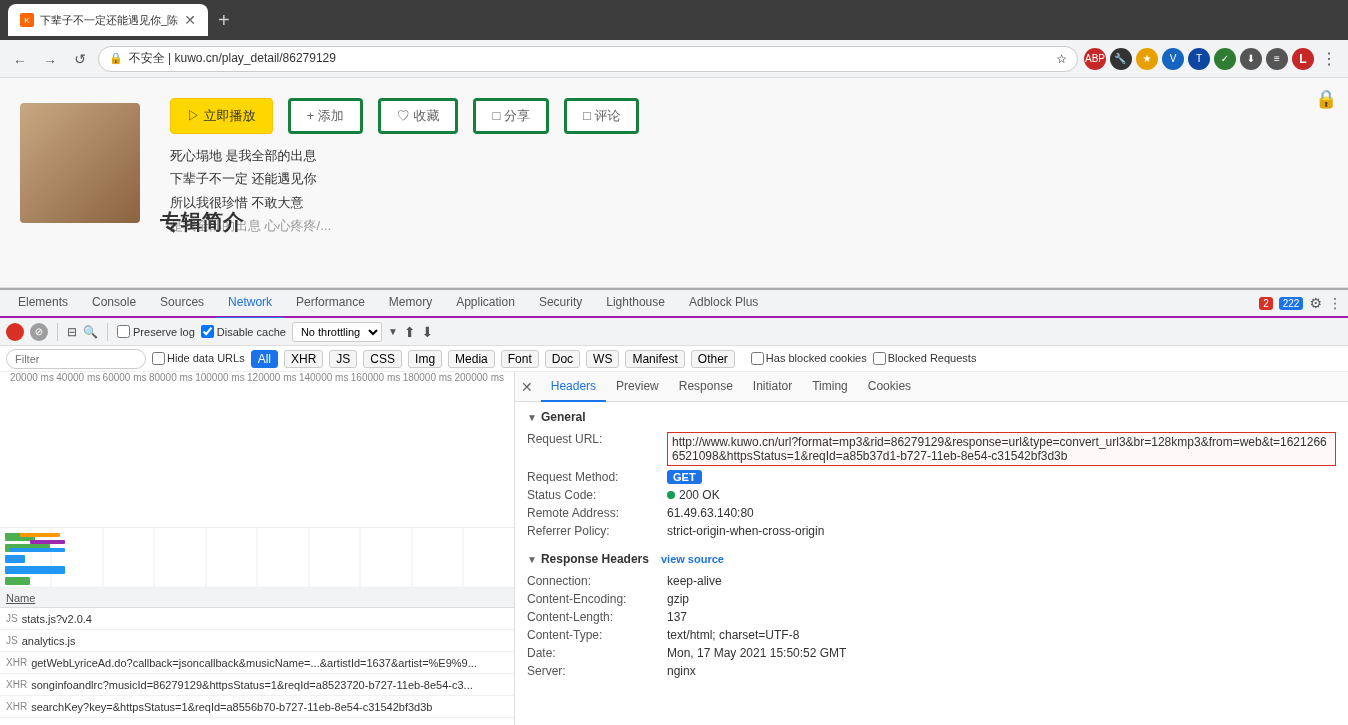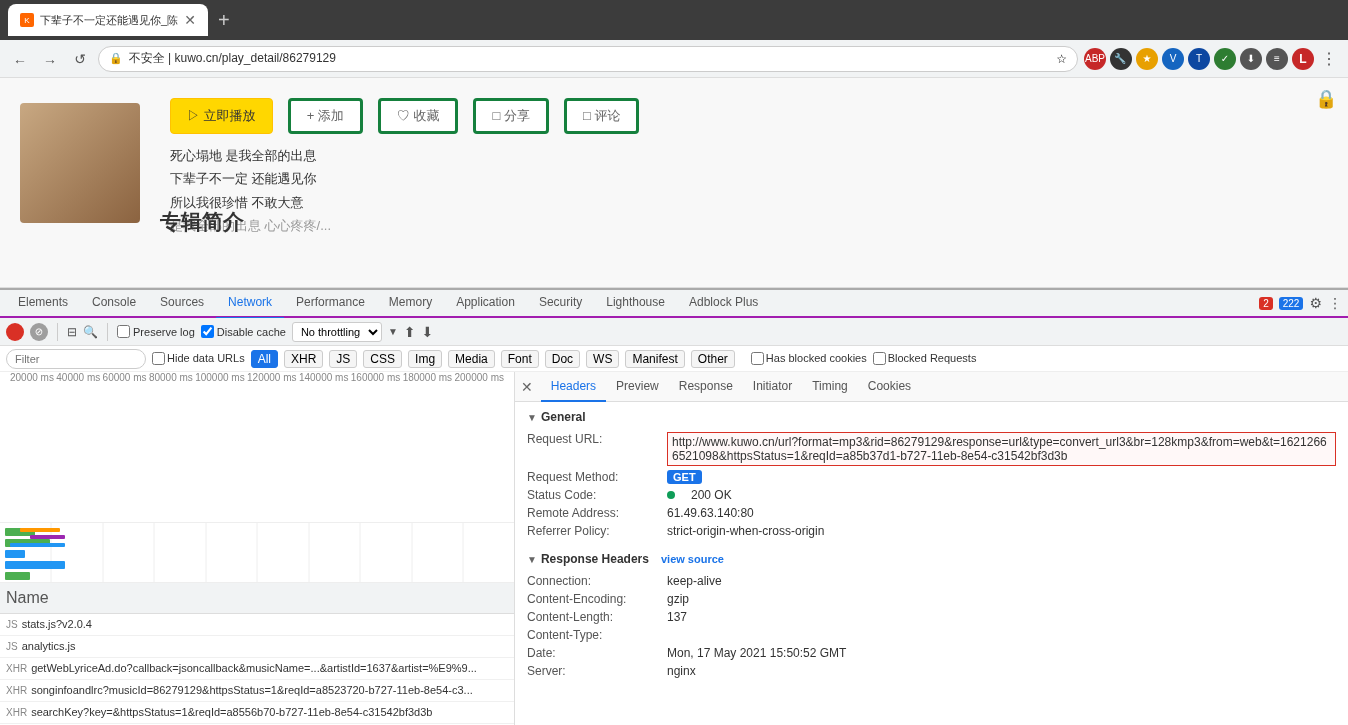--- a/index.html
+++ b/index.html
@@ -56,21 +56,21 @@
     .filter-checkbox { display: flex; align-items: flex-start; gap: 2px; font-size: 11px; color: #333; }
 
     .devtools-main { display: flex; flex: 1; overflow: hidden; }
 
     
     .network-list { width: 515px; border-right: 1px solid #ddd; display: flex; flex-direction: column; overflow: hidden; }
     .network-timeline-header { flex: 1; display: flex; justify-content: space-between; padding: 0 10px; font-size: 10px; color: #888; height: 24px; background: #fff; border-bottom: 1px solid #eee; }
 
     .waterfall-container { height: 60px; background: #fff; border-bottom: 1px solid #eee; position: relative; overflow: hidden; }
 
-    .network-list-header { display: flex; height: 31px; background: #f1f3f4; border-bottom: 1px solid #ddd; font-size: 16px; color: #555; align-items: center; padding: 0 6px; }
+    .network-list-header { display: flex; height: 20px; background: #f1f3f4; border-bottom: 1px solid #ddd; font-size: 11px; color: #555; align-items: center; padding: 0 6px; text-decoration: underline; }
 
     .network-rows { overflow-y: auto; flex: 1; }
     .network-row { display: flex; align-items: center; padding: 0 6px; height: 22px; border-bottom: 1px solid #f0f0f0; cursor: pointer; font-size: 11px; color: #333; }
     .row-name { flex: 1; overflow: hidden; text-overflow: ellipsis; white-space: nowrap; }
 
     
     .detail-panel { flex: 1; display: flex; flex-direction: column; overflow: hidden; }
     .detail-tabs { display: flex; align-items: center; border-bottom: 1px solid #ddd; height: 30px; padding: 0 6px; background: #f9f9f9; }
     .detail-tab { padding: 0 10px; height: 30px; display: flex; align-items: center; font-size: 12px; color: #555; cursor: pointer; border-bottom: 2px solid transparent; }
     .detail-tab.active { color: #1a73e8; border-bottom: 2px solid #1a73e8; }
@@ -78,21 +78,21 @@
     .detail-content { flex: 1; overflow-y: auto; padding: 8px 12px; }
     .detail-section { margin-bottom: 12px; }
     .detail-section-header { font-size: 12px; font-weight: 600; color: #333; margin-bottom: 6px; display: flex; align-items: center; gap: 4px; cursor: pointer; }
     .detail-section-header::before { content: '▼'; font-size: 10px; color: #666; }
 
     .detail-row { display: flex; padding: 2px 0; font-size: 12px; }
     .detail-label { color: #555; min-width: 140px; font-weight: 500; }
     .detail-value { color: #333; flex: 1; word-break: break-all; }
     .detail-value-url { color: #333; flex: 1; word-break: break-all; border: 1px solid #d93025; padding: 2px 4px; background: #fff8f8; }
     .detail-value-method { color: #fff; background: #1a73e8; padding: 1px 6px; border-radius: 3px; font-size: 11px; font-weight: bold; }
-    .detail-value-status { display: flex; align-items: center; gap: 16px; }
+    .detail-value-status { display: flex; align-items: center; gap: 4px; }
     .status-dot { width: 8px; height: 8px; border-radius: 50%; background: #0f9d58; }
 
     .view-source { color: #1a73e8; cursor: pointer; font-size: 11px; margin-left: 8px; }
 
     
     ::-webkit-scrollbar { width: 6px; height: 6px; }
     ::-webkit-scrollbar-track { background: #f1f1f1; }
     ::-webkit-scrollbar-thumb { background: #ccc; border-radius: 3px; }
   </style>
 </head>
@@ -358,20 +358,21 @@
           <div class="detail-row">
             <span class="detail-label">Content-Encoding:</span>
             <span class="detail-value">gzip</span>
           </div>
           <div class="detail-row">
             <span class="detail-label">Content-Length:</span>
             <span class="detail-value">137</span>
           </div>
           <div class="detail-row">
             <span class="detail-label">Content-Type:</span>
+            <span class="detail-value">text/html; charset=UTF-8</span>
           </div>
           <div class="detail-row">
             <span class="detail-label">Date:</span>
             <span class="detail-value">Mon, 17 May 2021 15:50:52 GMT</span>
           </div>
           <div class="detail-row">
             <span class="detail-label">Server:</span>
             <span class="detail-value">nginx</span>
           </div>
         </div>

